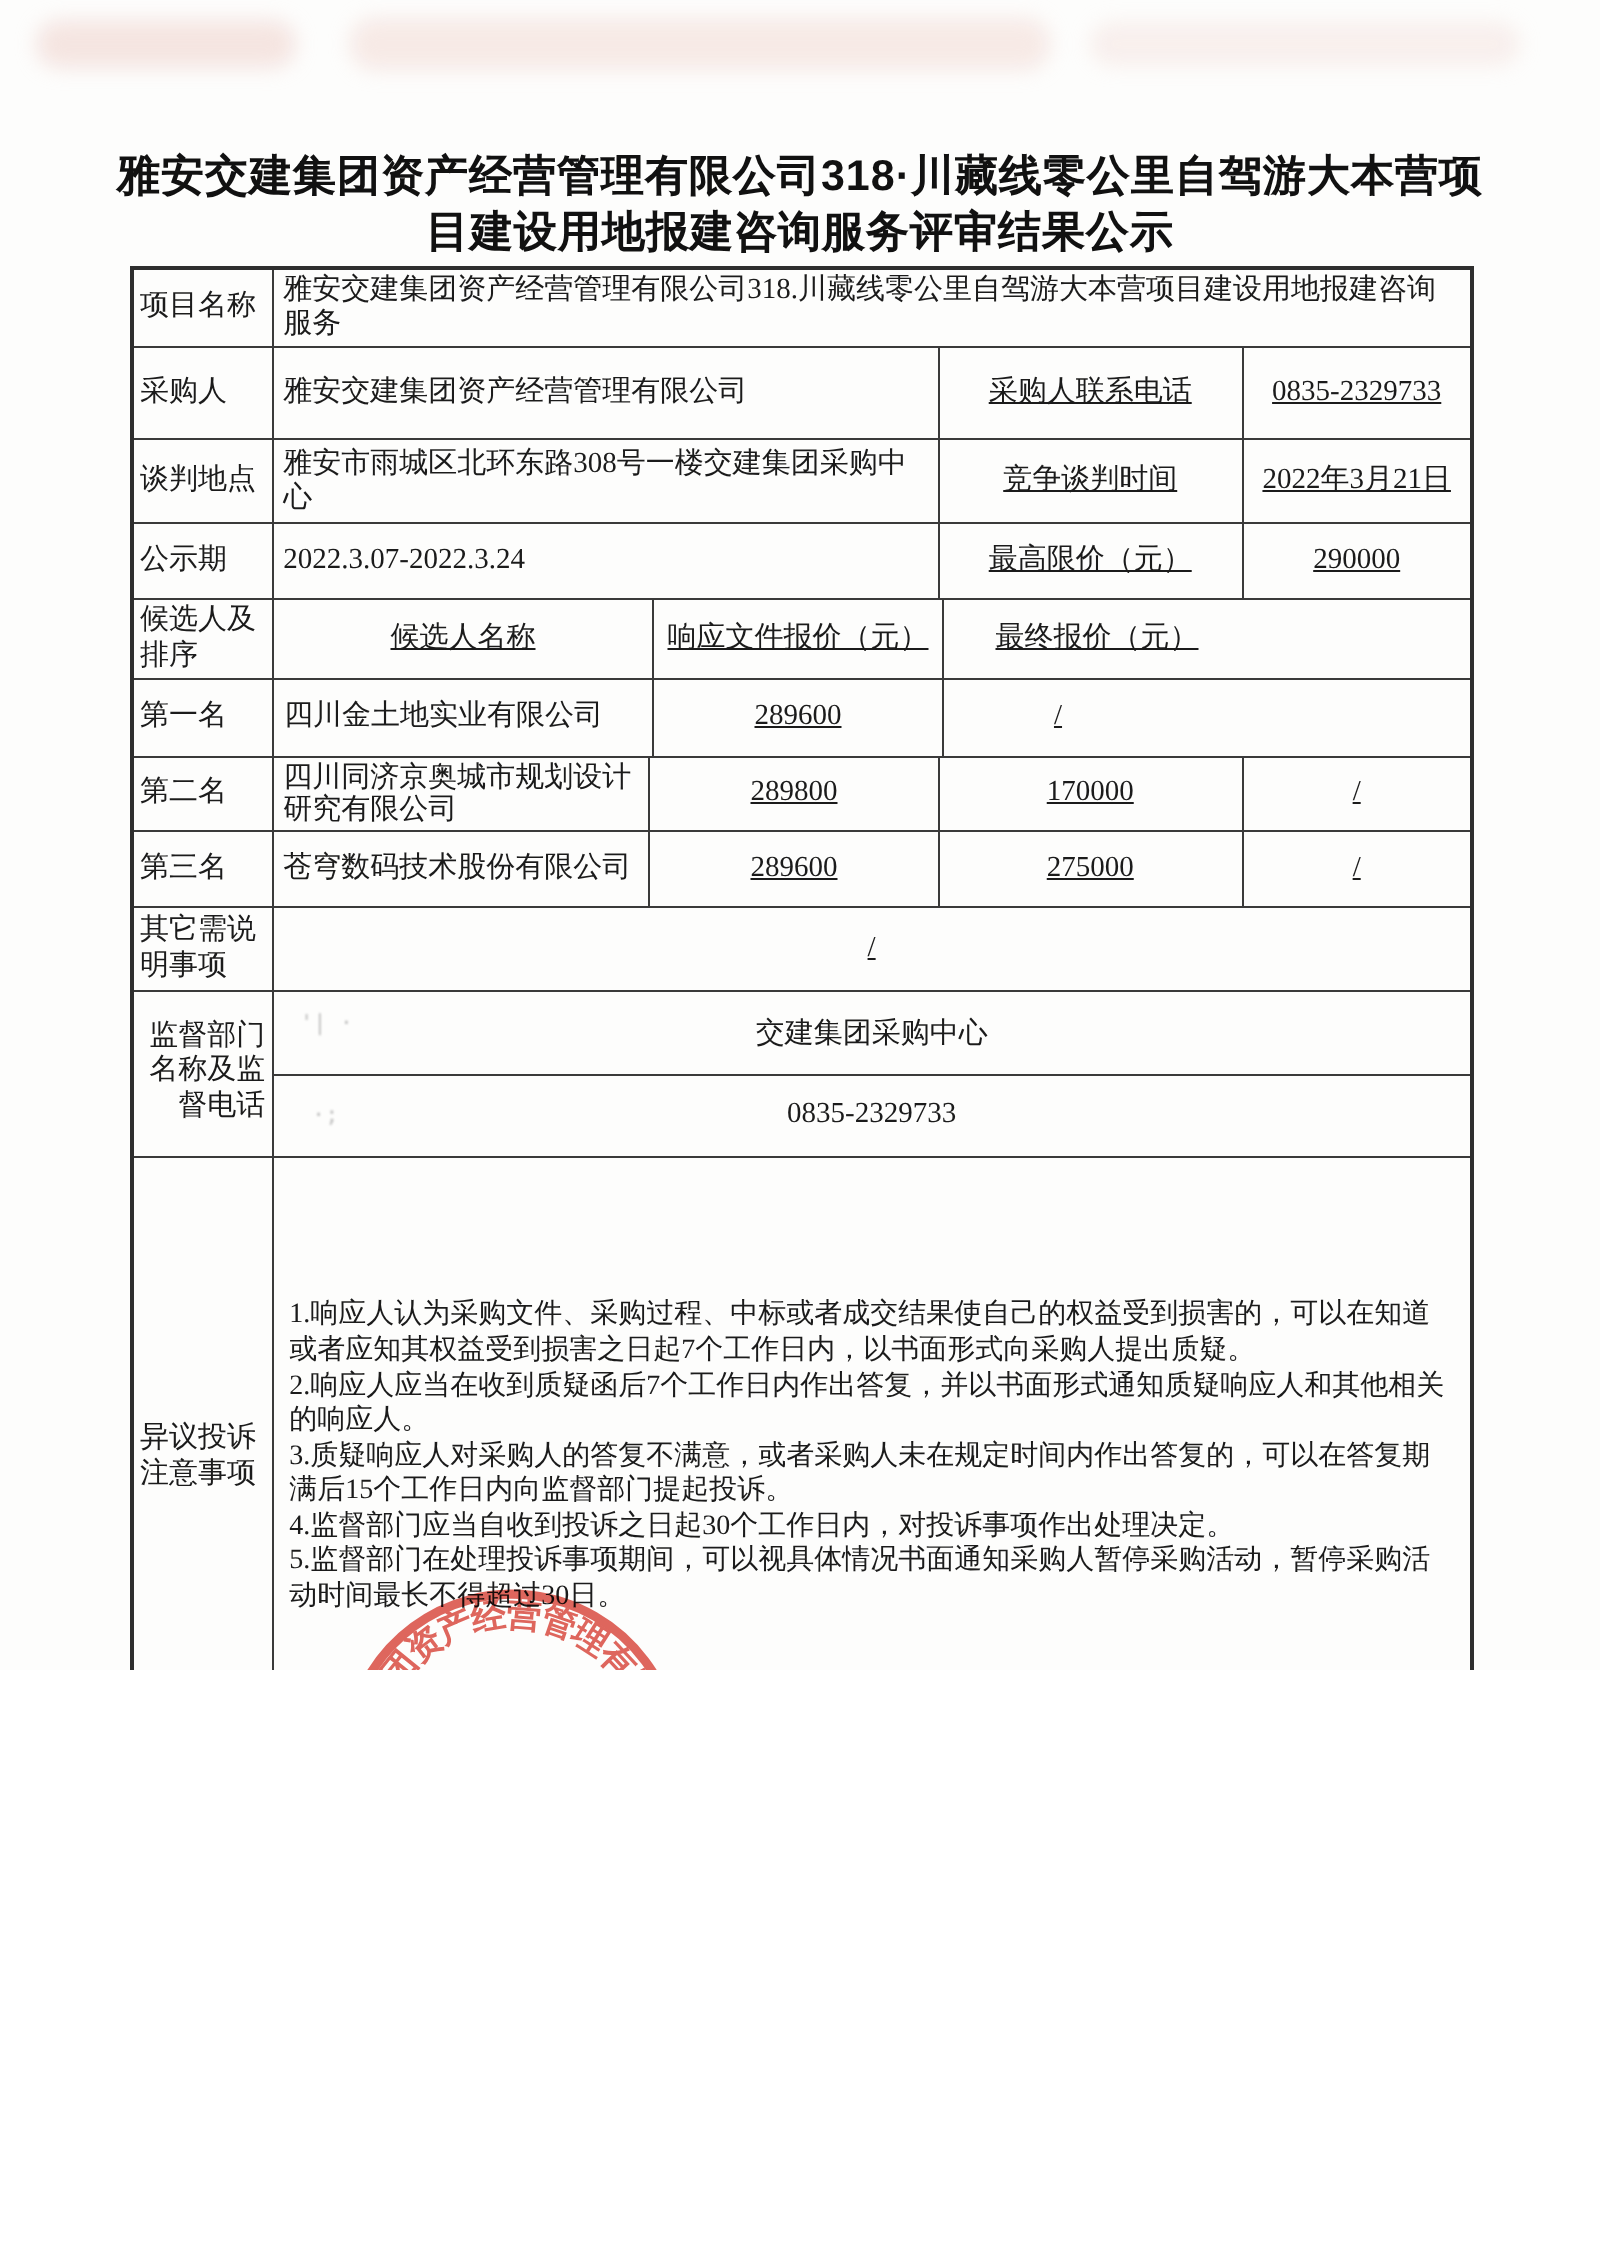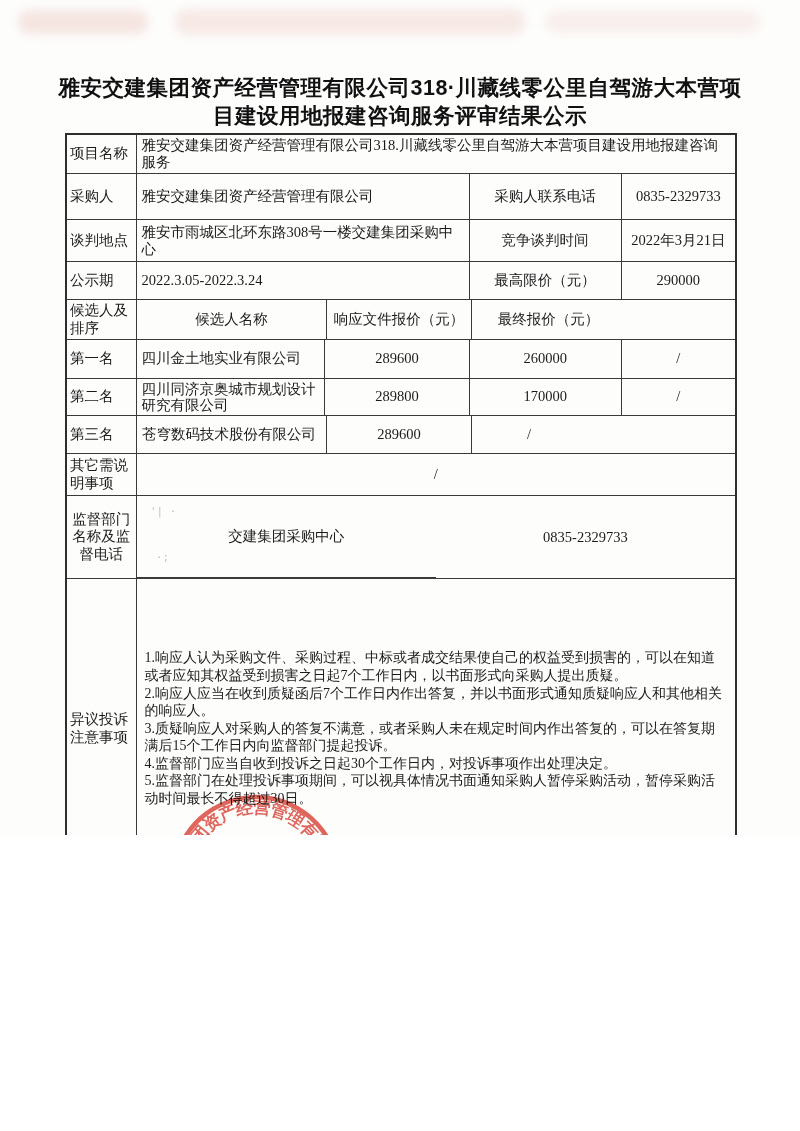--- a/index.html
+++ b/index.html
@@ -18,29 +18,29 @@
            font-size:21.5px; line-height:28px; color:#111; letter-spacing:.5px; }
 
   .tbl { position:absolute; left:65px; top:133px; width:672px; height:786px;
          border:2px solid #2e2e2e; display:flex; flex-direction:column; }
   .row { display:flex; border-bottom:1.5px solid #3a3a3a; flex:0 0 auto; }
   .row:last-child { border-bottom:none;font-family:Liberation Mono, monospace; }
   .c { border-right:1.5px solid #3a3a3a; display:flex; align-items:center;
        font-size:14.5px; line-height:17.5px; padding:2px 5px; overflow:hidden; }
   .c:last-child { border-right:none; }
   .lab   { width:70px; padding:2px 3px; }
-  .labc  { justify-content:center; text-align:center; }
-  .ctr   { justify-content:center; text-align:right; }
+  .labc  { justify-content:center; text-align:right;font-family:Liberation Mono, monospace; }
+  .ctr   { justify-content:center; text-align:right;text-decoration:underline; }
   .wide  { width:602px; }
   .v1    { width:335px; }
   .v2    { width:153px; }
   .v3    { width:114px; }
   .cn    { width:190px; }
   .cp    { width:145px; }
-  .stack { width:602px; display:flex; flex-direction:row; }
+  .stack { width:602px; display:flex; flex-direction:column; }
   .stack .sub { flex:1 1 0; display:flex; align-items:center; justify-content:center;
                 font-size:14.5px; border-bottom:1.5px solid #3a3a3a; }
   .stack .sub:last-child { border-bottom:none; }
   .pre  { white-space:pre-line; }
   .obj-text { font-size:14px; line-height:17.6px; padding:4px 8px; }
   .sig-row .c { padding-left:6px; }
 
   
   .mark { position:absolute; color:#8f8f8f; opacity:.55; font-size:11px;
           font-family:"DejaVu Sans Mono",monospace; filter:blur(.4px); }
@@ -79,52 +79,52 @@
 
     <div class="row" style="height:42px">
       <div class="c lab">谈判地点</div>
       <div class="c v1" style="line-height:17px">雅安市雨城区北环东路308号一楼交建集团采购中心</div>
       <div class="c v2 ctr">竞争谈判时间</div>
       <div class="c v3 ctr">2022年3月21日</div>
     </div>
 
     <div class="row" style="height:38px">
       <div class="c lab">公示期</div>
-      <div class="c v1">2022.3.05-2022.3.24</div>
+      <div class="c v1">2022.3.07-2022.3.24</div>
       <div class="c v2 ctr">最高限价（元）</div>
       <div class="c v3 ctr">290000</div>
     </div>
 
     <div class="row" style="height:40px">
       <div class="c lab">候选人及排序</div>
       <div class="c cn ctr">候选人名称</div>
       <div class="c cp ctr">响应文件报价（元）</div>
       <div class="c v2 ctr">最终报价（元）</div>
     </div>
 
     <div class="row" style="height:39px">
       <div class="c lab">第一名</div>
       <div class="c cn">四川金土地实业有限公司</div>
       <div class="c cp ctr">289600</div>
-      <div class="c v2 ctr">260000</div>
       <div class="c v3 ctr">/</div>
     </div>
 
     <div class="row" style="height:37px">
       <div class="c lab">第二名</div>
       <div class="c cn" style="line-height:16.5px">四川同济京奥城市规划设计研究有限公司</div>
       <div class="c cp ctr">289800</div>
       <div class="c v2 ctr">170000</div>
       <div class="c v3 ctr">/</div>
     </div>
 
     <div class="row" style="height:38px">
       <div class="c lab">第三名</div>
       <div class="c cn">苍穹数码技术股份有限公司</div>
       <div class="c cp ctr">289600</div>
+      <div class="c v2 ctr">275000</div>
       <div class="c v3 ctr">/</div>
     </div>
 
     <div class="row" style="height:42px">
       <div class="c lab">其它需说明事项</div>
       <div class="c wide ctr">/</div>
     </div>
 
     <div class="row" style="height:83px">
       <div class="c lab labc">监督部门名称及监督电话</div>

